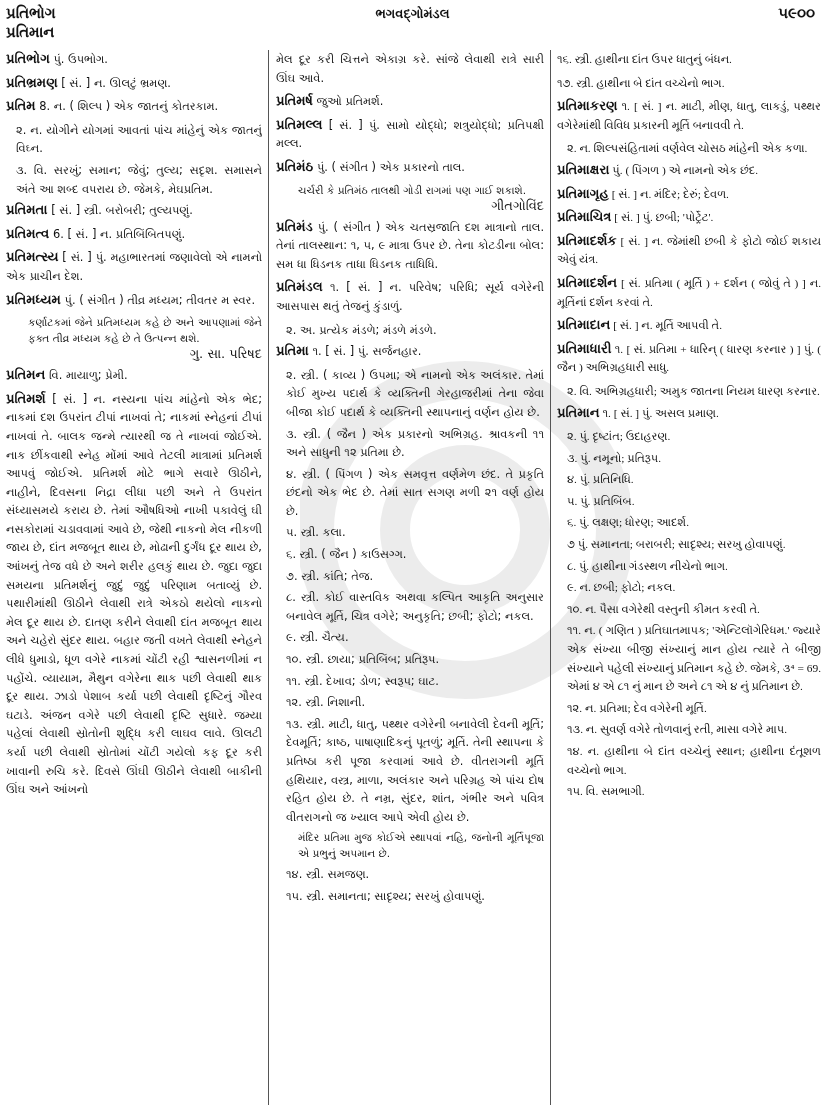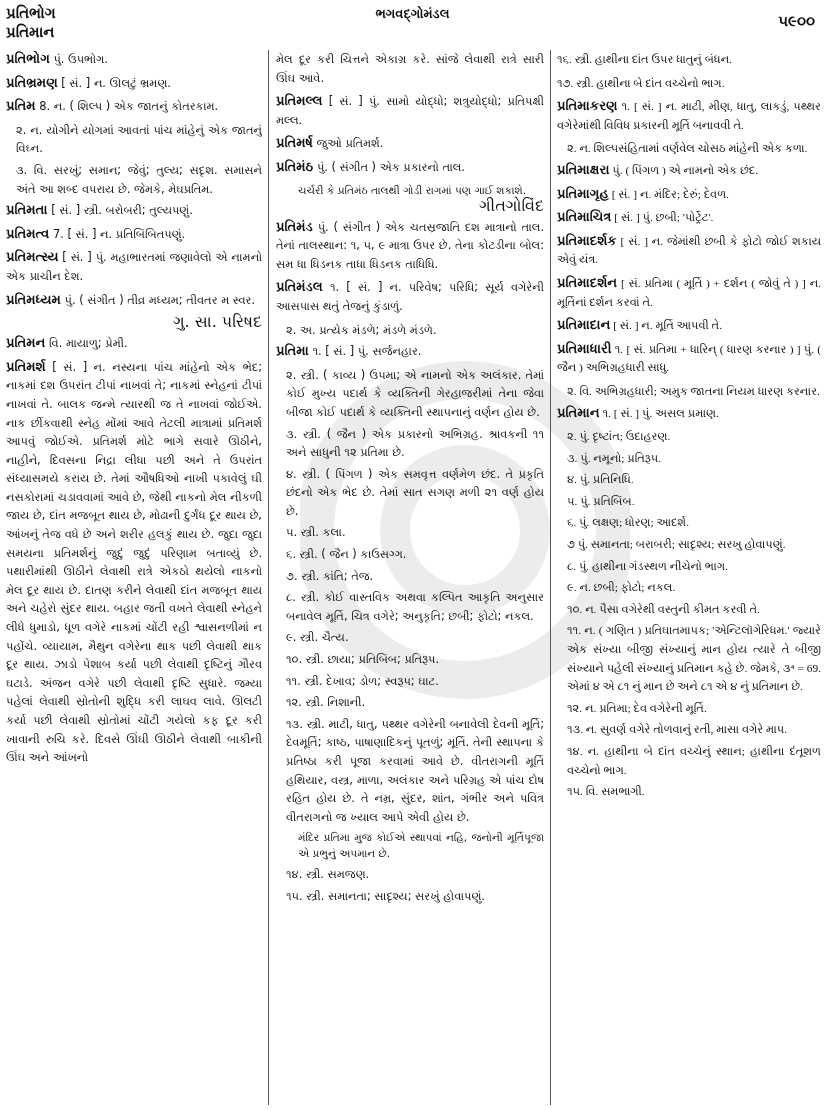--- a/index.html
+++ b/index.html
@@ -4,33 +4,33 @@
 <style>
   html,body{margin:0;padding:0;background:#ffffff;}
   body{width:825px;height:1110px;overflow:hidden;position:relative;
        font-family:"DejaVu Sans","Liberation Sans",sans-serif;color:#111;}
   .watermark{position:absolute;left:300px;top:330px;width:330px;height:400px;pointer-events:none;opacity:.07;}
   .header{position:absolute;left:0;top:0;width:825px;height:48px;}
   .guide{position:absolute;left:6px;font-weight:bold;font-size:15px;line-height:20px;}
   .guide.first{top:3px;}
   .guide.last{top:22px;}
   .running-title{position:absolute;left:0;right:0;top:6px;text-align:center;font-size:13px;font-weight:bold;}
-  .page-no{position:absolute;right:10px;top:12px;font-weight:bold;font-size:15px;}
+  .page-no{position:absolute;right:10px;top:4px;font-weight:bold;font-size:15px;}
   .col{position:absolute;top:50px;height:1058px;overflow:hidden;font-size:11.4px;line-height:18.6px;}
   .col1{left:6px;width:256px;}
   .col2{left:276px;width:268px;}
   .col3{left:557px;width:264px;font-family:Liberation Serif, serif;}
   .rule{position:absolute;top:50px;height:1055px;width:1px;background:#555;}
   .rule.r1{left:268px;}
   .rule.r2{left:550px;}
   .entry{margin:0 0 5px 0;text-align:justify;}
   .hw{font-weight:bold;font-size:13.2px;}
   .sense{padding-left:10px;margin:0 0 3px 0;text-align:justify;}
   .quote{padding-left:22px;font-size:10.6px;line-height:16px;margin:0 0 4px 0;text-align:justify;}
-  .src{display:block;text-align:right;font-size:16px;}
+  .src{display:block;text-align:right;font-size:13px;}
 </style>
 </head>
 <body>
 
 <svg class="watermark" viewBox="0 0 330 400">
   <circle cx="165" cy="200" r="150" fill="none" stroke="#000" stroke-width="38"></circle>
   <circle cx="165" cy="200" r="70" fill="none" stroke="#000" stroke-width="30"></circle>
 </svg>
 
 <div class="header">
@@ -43,31 +43,31 @@
 <div class="rule r1"></div>
 <div class="rule r2"></div>
 
 <div class="col col1">
     <p class="entry"><span class="hw">પ્રતિભોગ</span> <span>પું. ઉપભોગ.</span></p>
     <p class="entry"><span class="hw">પ્રતિભ્રમણ</span> <span>[ સં. ] ન. ઊલટું ભ્રમણ.</span></p>
     <p class="entry"><span class="hw">પ્રતિમ</span> <span>8. ન. ( શિલ્પ ) એક જાતનું કોતરકામ.</span></p>
     <p class="sense">૨. ન. યોગીને યોગમાં આવતાં પાંચ માંહેનું એક જાતનું વિઘ્ન.</p>
     <p class="sense">૩. વિ. સરખું; સમાન; જેવું; તુલ્ય; સદૃશ. સમાસને અંતે આ શબ્દ વપરાય છે. જેમકે, મેઘપ્રતિમ.</p>
     <p class="entry"><span class="hw">પ્રતિમતા</span> <span>[ સં. ] સ્ત્રી. બરોબરી; તુલ્યપણું.</span></p>
-    <p class="entry"><span class="hw">પ્રતિમત્વ</span> <span>7. [ સં. ] ન. પ્રતિબિંબિતપણું.</span></p>
+    <p class="entry"><span class="hw">પ્રતિમત્વ</span> <span>6. [ સં. ] ન. પ્રતિબિંબિતપણું.</span></p>
     <p class="entry"><span class="hw">પ્રતિમત્સ્ય</span> <span>[ સં. ] પું. મહાભારતમાં જણાવેલો એ નામનો એક પ્રાચીન દેશ.</span></p>
     <p class="entry"><span class="hw">પ્રતિમધ્યમ</span> <span>પું. ( સંગીત ) તીવ્ર મધ્યમ; તીવતર મ સ્વર.</span></p>
-    <div class="quote"><span class="src">ગુ. સા. પરિષદ</span></div>
+    <div class="quote"><span>કર્ણાટકમાં જેને પ્રતિમધ્યમ કહે છે અને આપણામાં જેને ફક્ત તીવ્ર મધ્યમ કહે છે તે ઉત્પન્ન થશે.</span><span class="src">ગુ. સા. પરિષદ</span></div>
     <p class="entry"><span class="hw">પ્રતિમન</span> <span>વિ. માયાળુ; પ્રેમી.</span></p>
     <p class="entry"><span class="hw">પ્રતિમર્શ</span> <span>[ સં. ] ન. નસ્યના પાંચ માંહેનો એક ભેદ; નાકમાં દશ ઉપરાંત ટીપાં નાખવાં તે; નાકમાં સ્નેહનાં ટીપાં નાખવાં તે. બાલક જન્મે ત્યારથી જ તે નાખવાં જોઈએ. નાક છીંકવાથી સ્નેહ મોંમાં આવે તેટલી માત્રામાં પ્રતિમર્શ આપવું જોઈએ. પ્રતિમર્શ મોટે ભાગે સવારે ઊઠીને, નાહીને, દિવસના નિદ્રા લીધા પછી અને તે ઉપરાંત સંધ્યાસમયે કરાય છે. તેમાં ઔષધિઓ નાખી પકાવેલું ઘી નસકોરામાં ચડાવવામાં આવે છે, જેથી નાકનો મેલ નીકળી જાય છે, દાંત મજબૂત થાય છે, મોઢાની દુર્ગંધ દૂર થાય છે, આંખનું તેજ વધે છે અને શરીર હલકું થાય છે. જુદા જુદા સમયના પ્રતિમર્શનું જુદું જુદું પરિણામ બતાવ્યું છે. પથારીમાંથી ઊઠીને લેવાથી રાત્રે એકઠો થયેલો નાકનો મેલ દૂર થાય છે. દાતણ કરીને લેવાથી દાંત મજબૂત થાય અને ચહેરો સુંદર થાય. બહાર જતી વખતે લેવાથી સ્નેહને લીધે ધુમાડો, ધૂળ વગેરે નાકમાં ચોંટી રહી શ્વાસનળીમાં ન પહોંચે. વ્યાયામ, મૈથુન વગેરેના થાક પછી લેવાથી થાક દૂર થાય. ઝાડો પેશાબ કર્યા પછી લેવાથી દૃષ્ટિનું ગૌરવ ઘટાડે. અંજન વગેરે પછી લેવાથી દૃષ્ટિ સુધારે. જમ્યા પહેલાં લેવાથી સ્રોતોની શુદ્ધિ કરી લાઘવ લાવે. ઊલટી કર્યા પછી લેવાથી સ્રોતોમાં ચોંટી ગયેલો કફ દૂર કરી ખાવાની રુચિ કરે. દિવસે ઊંઘી ઊઠીને લેવાથી બાકીની ઊંઘ અને આંખનો</span></p>
   </div>
 <div class="col col2">
     <p class="entry">મેલ દૂર કરી ચિત્તને એકાગ્ર કરે. સાંજે લેવાથી રાત્રે સારી ઊંઘ આવે.</p>
+    <p class="entry"><span class="hw">પ્રતિમર્ષ</span> <span>જુઓ પ્રતિમર્શ.</span></p>
     <p class="entry"><span class="hw">પ્રતિમલ્લ</span> <span>[ સં. ] પું. સામો યોદ્ધો; શત્રુયોદ્ધો; પ્રતિપક્ષી મલ્લ.</span></p>
-    <p class="entry"><span class="hw">પ્રતિમર્ષ</span> <span>જુઓ પ્રતિમર્શ.</span></p>
     <p class="entry"><span class="hw">પ્રતિમંઠ</span> <span>પું. ( સંગીત ) એક પ્રકારનો તાલ.</span></p>
     <div class="quote"><span>ચર્ચરી કે પ્રતિમંઠ તાલથી ગોડી રાગમાં પણ ગાઈ શકાશે.</span><span class="src">ગીતગોવિંદ</span></div>
     <p class="entry"><span class="hw">પ્રતિમંડ</span> <span>પું. ( સંગીત ) એક ચતસ્રજાતિ દશ માત્રાનો તાલ. તેનાં તાલસ્થાન: ૧, ૫, ૯ માત્રા ઉપર છે. તેના કોટડીના બોલ: સમ ધા ધિડનક તાધા ધિડનક તાધિધિ.</span></p>
     <p class="entry"><span class="hw">પ્રતિમંડલ</span> <span>૧. [ સં. ] ન. પરિવેષ; પરિધિ; સૂર્ય વગેરેની આસપાસ થતું તેજનું કુંડાળું.</span></p>
     <p class="sense">૨. અ. પ્રત્યેક મંડળે; મંડળે મંડળે.</p>
     <p class="entry"><span class="hw">પ્રતિમા</span> <span>૧. [ સં. ] પું. સર્જનહાર.</span></p>
     <p class="sense">૨. સ્ત્રી. ( કાવ્ય ) ઉપમા; એ નામનો એક અલંકાર. તેમાં કોઈ મુખ્ય પદાર્થ કે વ્યક્તિની ગેરહાજરીમાં તેના જેવા બીજા કોઈ પદાર્થ કે વ્યક્તિની સ્થાપનાનું વર્ણન હોય છે.</p>
     <p class="sense">૩. સ્ત્રી. ( જૈન ) એક પ્રકારનો અભિગ્રહ. શ્રાવકની ૧૧ અને સાધુની ૧૨ પ્રતિમા છે.</p>
     <p class="sense">૪. સ્ત્રી. ( પિંગળ ) એક સમવૃત્ત વર્ણમેળ છંદ. તે પ્રકૃતિ છંદનો એક ભેદ છે. તેમાં સાત સગણ મળી ૨૧ વર્ણ હોય છે.</p>
     <p class="sense">૫. સ્ત્રી. કલા.</p>

